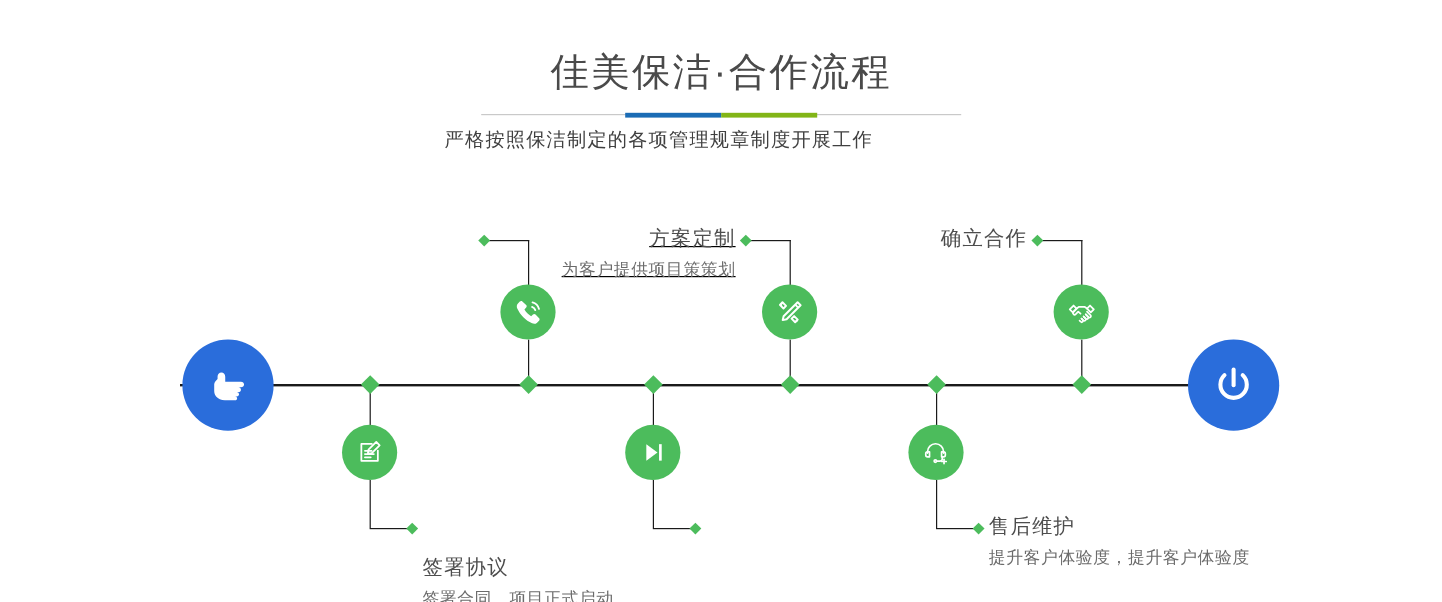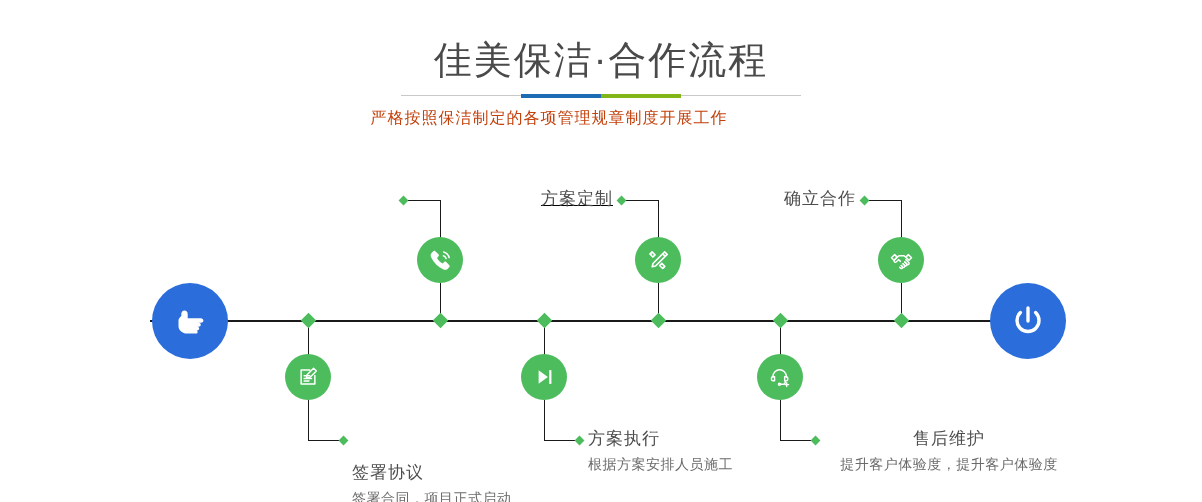--- a/index.html
+++ b/index.html
@@ -25,21 +25,21 @@
     top: 0;
     width: 1202px;
     text-align: center;
   }
   .title {
     position: absolute;
     left: 0;
     top: 38px;
     width: 1202px;
     text-align: center;
-    font-size: 38px;
+    font-size: 32px;
     letter-spacing: 2px;
     color: #4a4a4a;
     font-weight: 500;
     line-height: 44px;
     white-space: nowrap;
   }
   .divider {
     position: absolute;
     left: 401px;
     top: 94px;
@@ -70,21 +70,21 @@
     height: 4px;
     background: #82b517;
   }
   .subtitle {
     position: absolute;
     left: 0;
     top: 106px;
     width: 1098px;
     text-align: center;
     font-size: 16px;
-    color: #c2410c;
+    color: #404040;
     letter-spacing: 1px;
     line-height: 24px;
     white-space: nowrap;
   }
 
   
   .axis {
     position: absolute;
     left: 150px;
     top: 320px;
@@ -239,20 +239,21 @@
           <path d="M18.9 20.6l1.2 1.2"></path>
         </g>
       </svg>
     </span>
   </div>
   <div class="elbow-v" style="left:658px; top:200px; height:38px;"></div>
   <div class="elbow-h" style="left:625px; top:200px; width:34px;"></div>
   <div class="tick" style="left:618px; top:197px;"></div>
   <div class="label-block align-right" style="left:415px; top:188px; width:198px;text-decoration:underline;">
     <div class="lbl-title">方案定制</div>
+    <div class="lbl-desc">为客户提供项目策策划</div>
   </div>
 
   <div class="diamond" style="left:896px; top:315px;"></div>
   <div class="stem" style="left:901px; top:283px; height:37px;"></div>
   <div class="node-circle" style="left:878px; top:237px;">
     <span>
       <svg width="27" height="27" viewBox="0 0 28 28">
         <g stroke="#ffffff" stroke-width="1.5" fill="none" stroke-linejoin="round" stroke-linecap="round">
           <path d="M3.6 11.2l3.3-3.3 2.6 2.6-3.3 3.3z"></path>
           <path d="M24.4 11.2l-3.3-3.3-2.6 2.6 3.3 3.3z"></path>
@@ -302,24 +303,20 @@
     <span>
       <svg width="26" height="26" viewBox="0 0 28 28">
         <path fill="#ffffff" d="M8.2 6.6l10.0 7.4-10.0 7.4z"></path>
         <rect fill="#ffffff" x="19.6" y="6.6" width="2.4" height="14.8"></rect>
       </svg>
     </span>
   </div>
   <div class="elbow-v" style="left:544px; top:400px; height:40px;"></div>
   <div class="elbow-h" style="left:544px; top:440px; width:34px;"></div>
   <div class="tick" style="left:576px; top:437px;"></div>
-  <div class="label-block align-left" style="left:588px; top:428px; width:215px;">
-    <div class="lbl-title">方案执行</div>
-    <div class="lbl-desc">根据方案安排人员施工</div>
-  </div>
 
   <div class="diamond" style="left:775px; top:315px;"></div>
   <div class="stem" style="left:780px; top:321px; height:34px;"></div>
   <div class="node-circle" style="left:757px; top:354px;">
     <span>
       <svg width="26" height="26" viewBox="0 0 28 28">
         <g stroke="#ffffff" stroke-width="1.5" fill="none" stroke-linejoin="round" stroke-linecap="round">
           <path d="M6.4 14.6v-1.2a7.2 7.2 0 0 1 14.4 0v1.2"></path>
           <path d="M6.4 13.6h1.8v4.4H6.4a1.6 1.6 0 0 1-1.6-1.6v-1.2a1.6 1.6 0 0 1 1.6-1.6z"></path>
           <path d="M20.8 13.6H19v4.4h1.8a1.6 1.6 0 0 0 1.6-1.6v-1.2a1.6 1.6 0 0 0-1.6-1.6z"></path>
@@ -327,18 +324,18 @@
           <circle cx="13.4" cy="21.8" r="1.1"></circle>
           <path d="M21.2 20.2v4.0"></path>
           <path d="M19.2 22.2h4.0"></path>
         </g>
       </svg>
     </span>
   </div>
   <div class="elbow-v" style="left:780px; top:400px; height:40px;"></div>
   <div class="elbow-h" style="left:780px; top:440px; width:34px;"></div>
   <div class="tick" style="left:812px; top:437px;"></div>
-  <div class="label-block align-left" style="left:824px; top:428px; width:250px;text-align:center;">
+  <div class="label-block align-left" style="left:824px; top:428px; width:250px;">
     <div class="lbl-title">售后维护</div>
     <div class="lbl-desc">提升客户体验度，提升客户体验度</div>
   </div>
 
 </div>
 
 </body></html>

